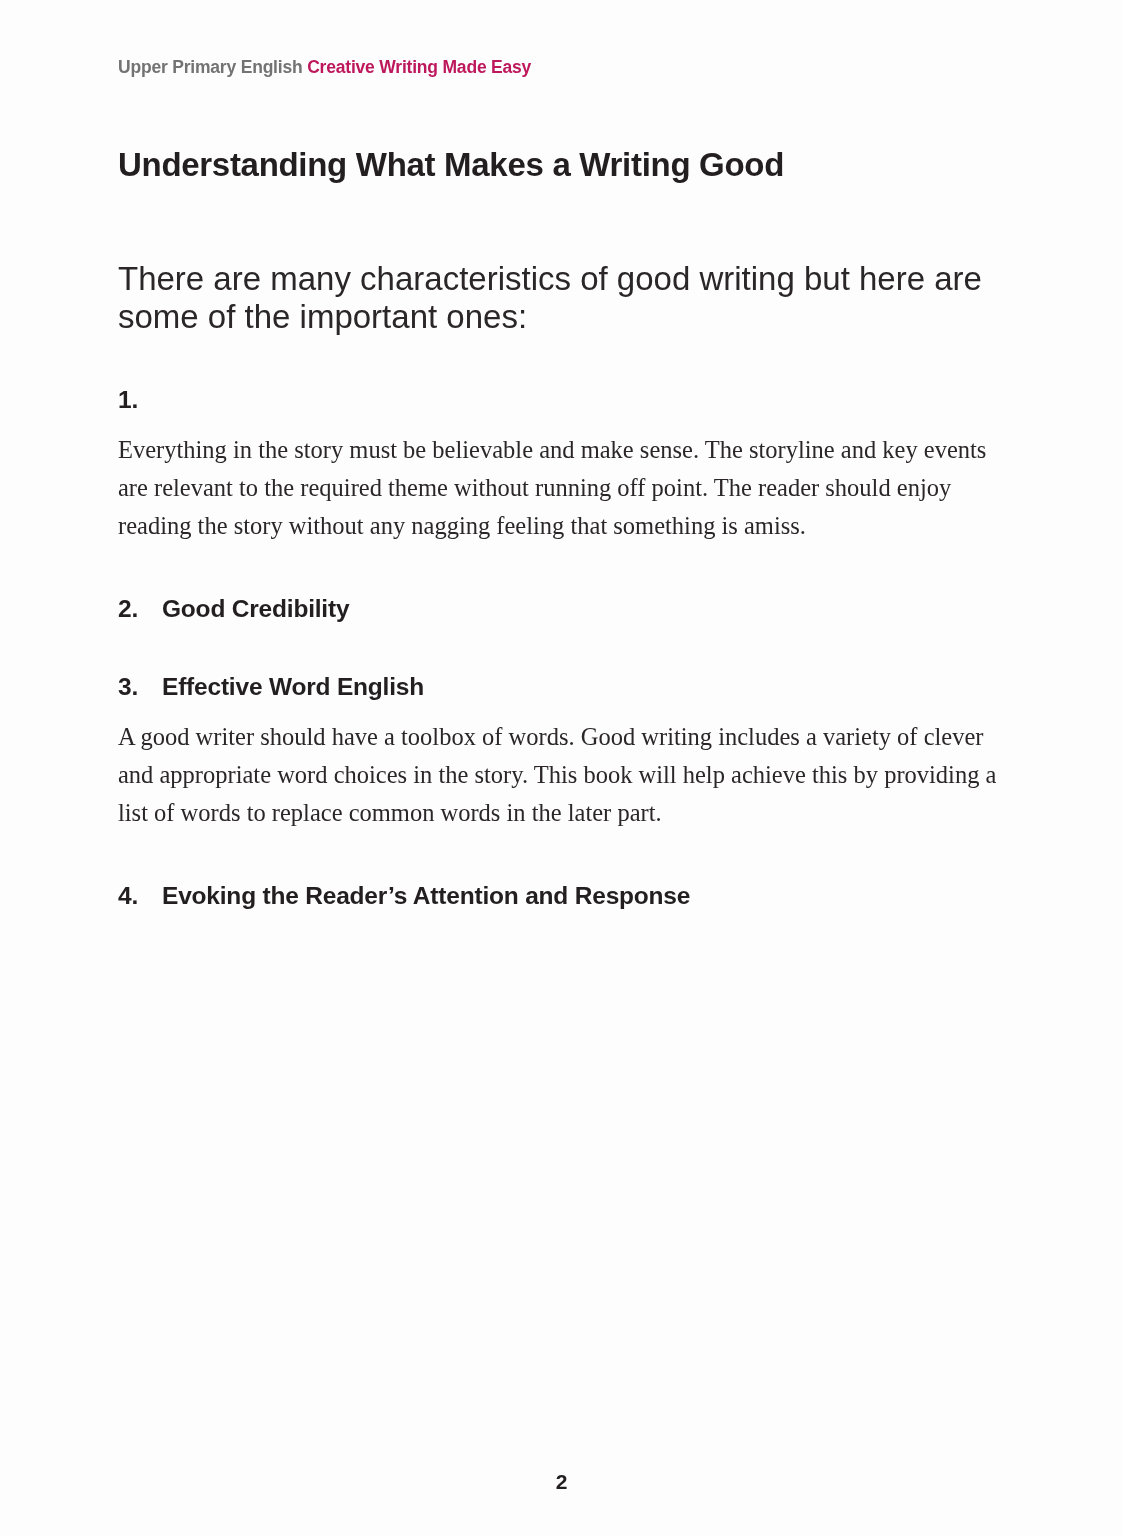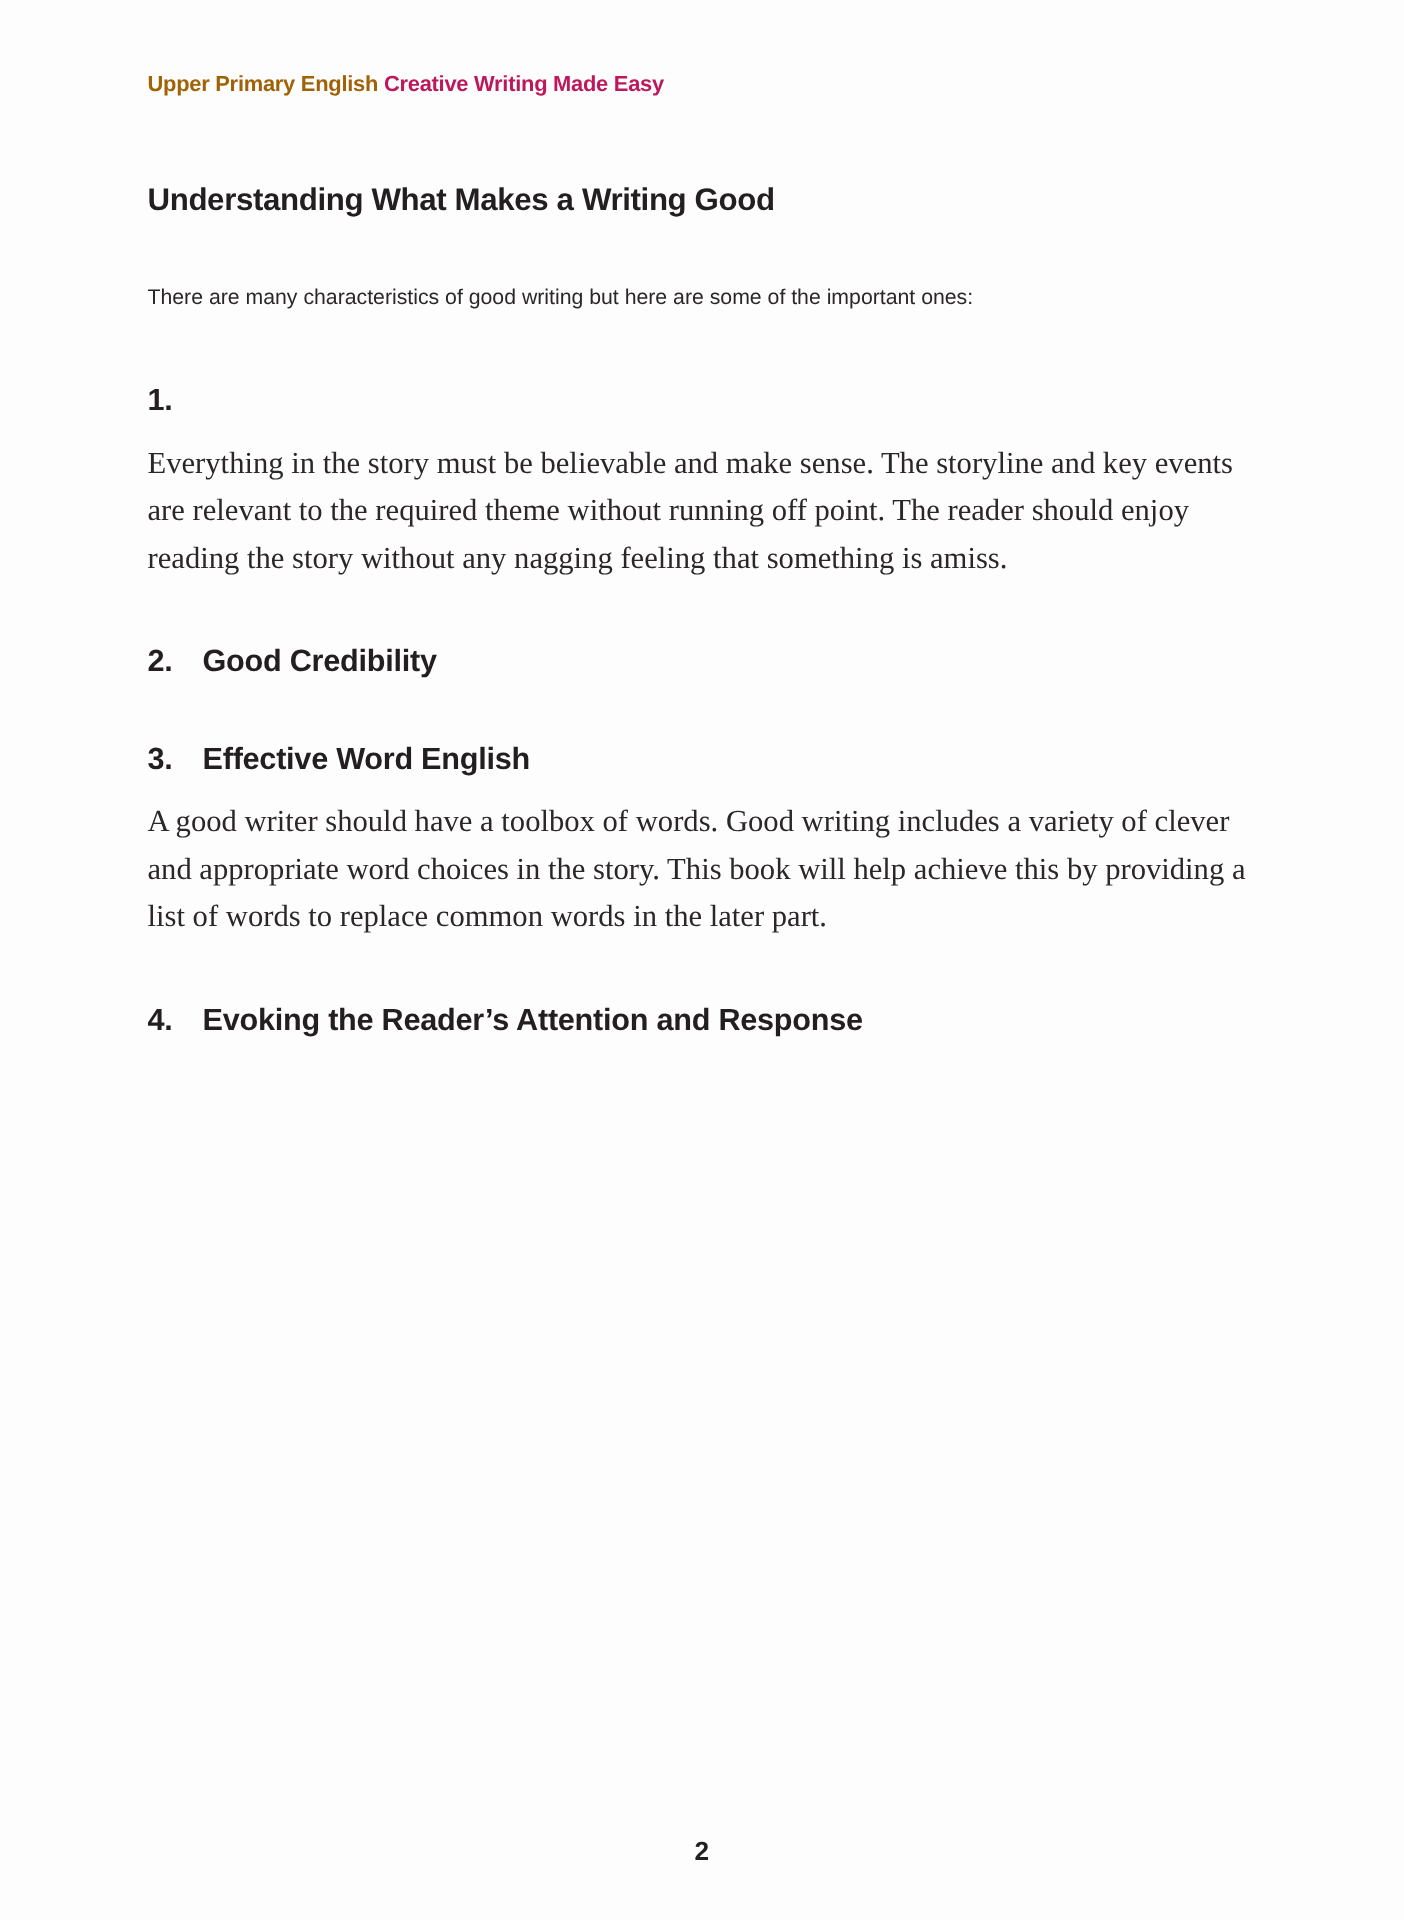--- a/index.html
+++ b/index.html
@@ -23,45 +23,45 @@
   .running-header {
     position: absolute;
     top: 57px;
     left: 118px;
     font-size: 17.5px;
     font-weight: bold;
     letter-spacing: -0.2px;
     white-space: nowrap;
   }
   .running-header .series {
-    color: #a16207;
+    color: #737373;
     font-weight: bold;
   }
   .running-header .book-title {
     color: #be185d;
   }
 
   
   .content {
     position: absolute;
     top: 146px;
     left: 118px;
     width: 882px;
   }
 
   .page-title {
-    font-size: 25px;
+    font-size: 33px;
     font-weight: bold;
     color: #231f20;
     letter-spacing: -0.3px;
-    margin-bottom: 44px;
+    margin-bottom: 76px;
   }
 
   .intro {
-    font-size: 17px;
+    font-size: 33px;
     line-height: 38px;
     color: #2b2728;
     margin-bottom: 50px;
   }
 
   .section {
     margin-bottom: 50px;
   }
 
   .section-heading {

